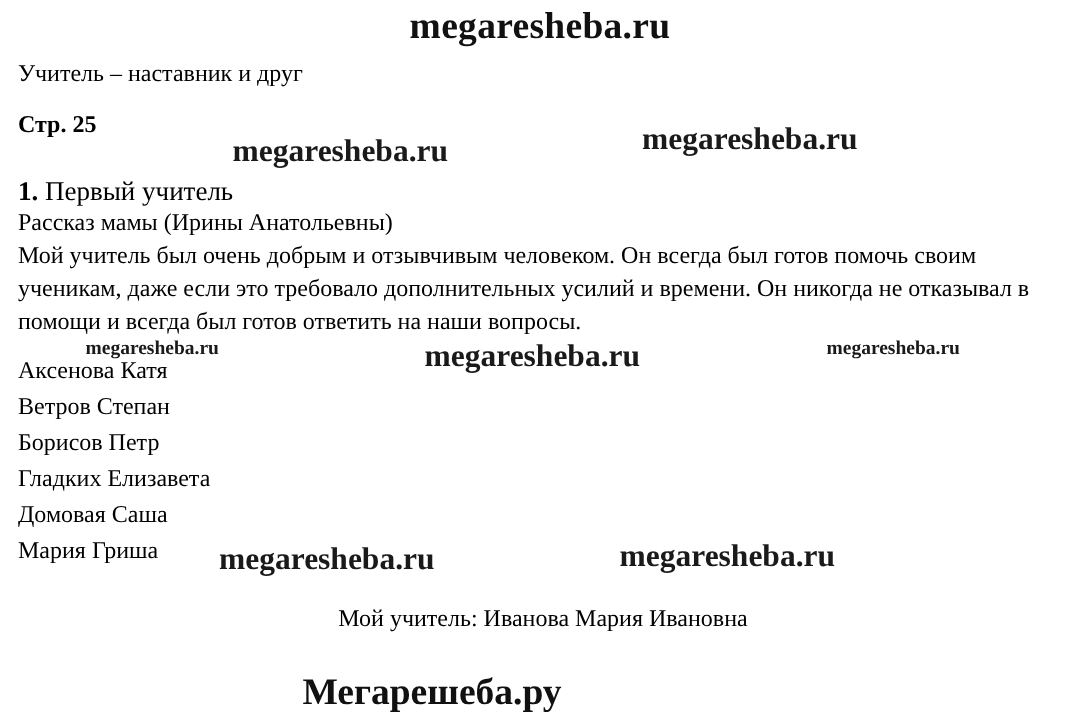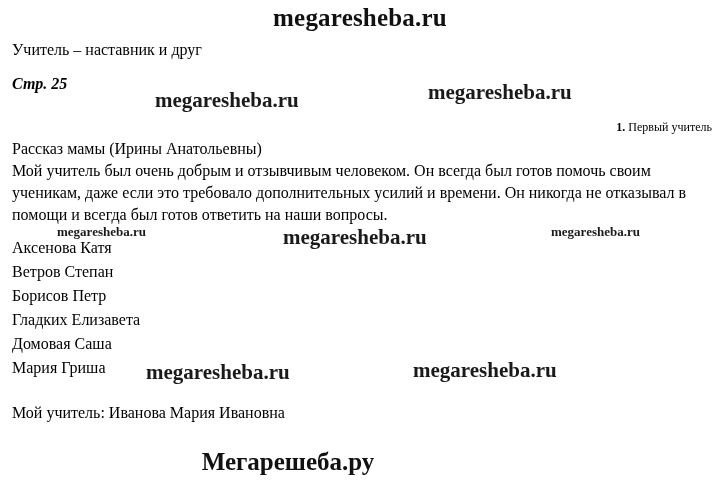--- a/index.html
+++ b/index.html
@@ -53,27 +53,25 @@
     font-weight: normal;
     font-size: 16px;
     margin: 0 0 14px 0;
     line-height: 20px;
   }
   .page-num {
     font-weight: bold;
     font-size: 16px;
     margin: 0 0 22px 0;
     line-height: 20px;
-    font-style: italic;
   }
   .task {
-    font-size: 12px;
+    font-size: 18px;
     line-height: 22px;
     margin: 0;
-    text-align: right;
   }
   .task b {
     font-weight: bold;
   }
   .para {
     font-size: 16px;
     line-height: 22px;
     margin: 0;
   }
   .block-gap {
@@ -85,20 +83,21 @@
     list-style: none;
   }
   .list li {
     font-size: 16px;
     line-height: 24px;
   }
   .final {
     font-size: 16px;
     line-height: 22px;
     margin-top: 22px;
+    text-align: center;
   }
   
   .wm {
     position: absolute;
     font-family: "Liberation Serif", serif;
     font-weight: bold;
     color: #1a1a1a;
     white-space: nowrap;
     pointer-events: none;
   }

